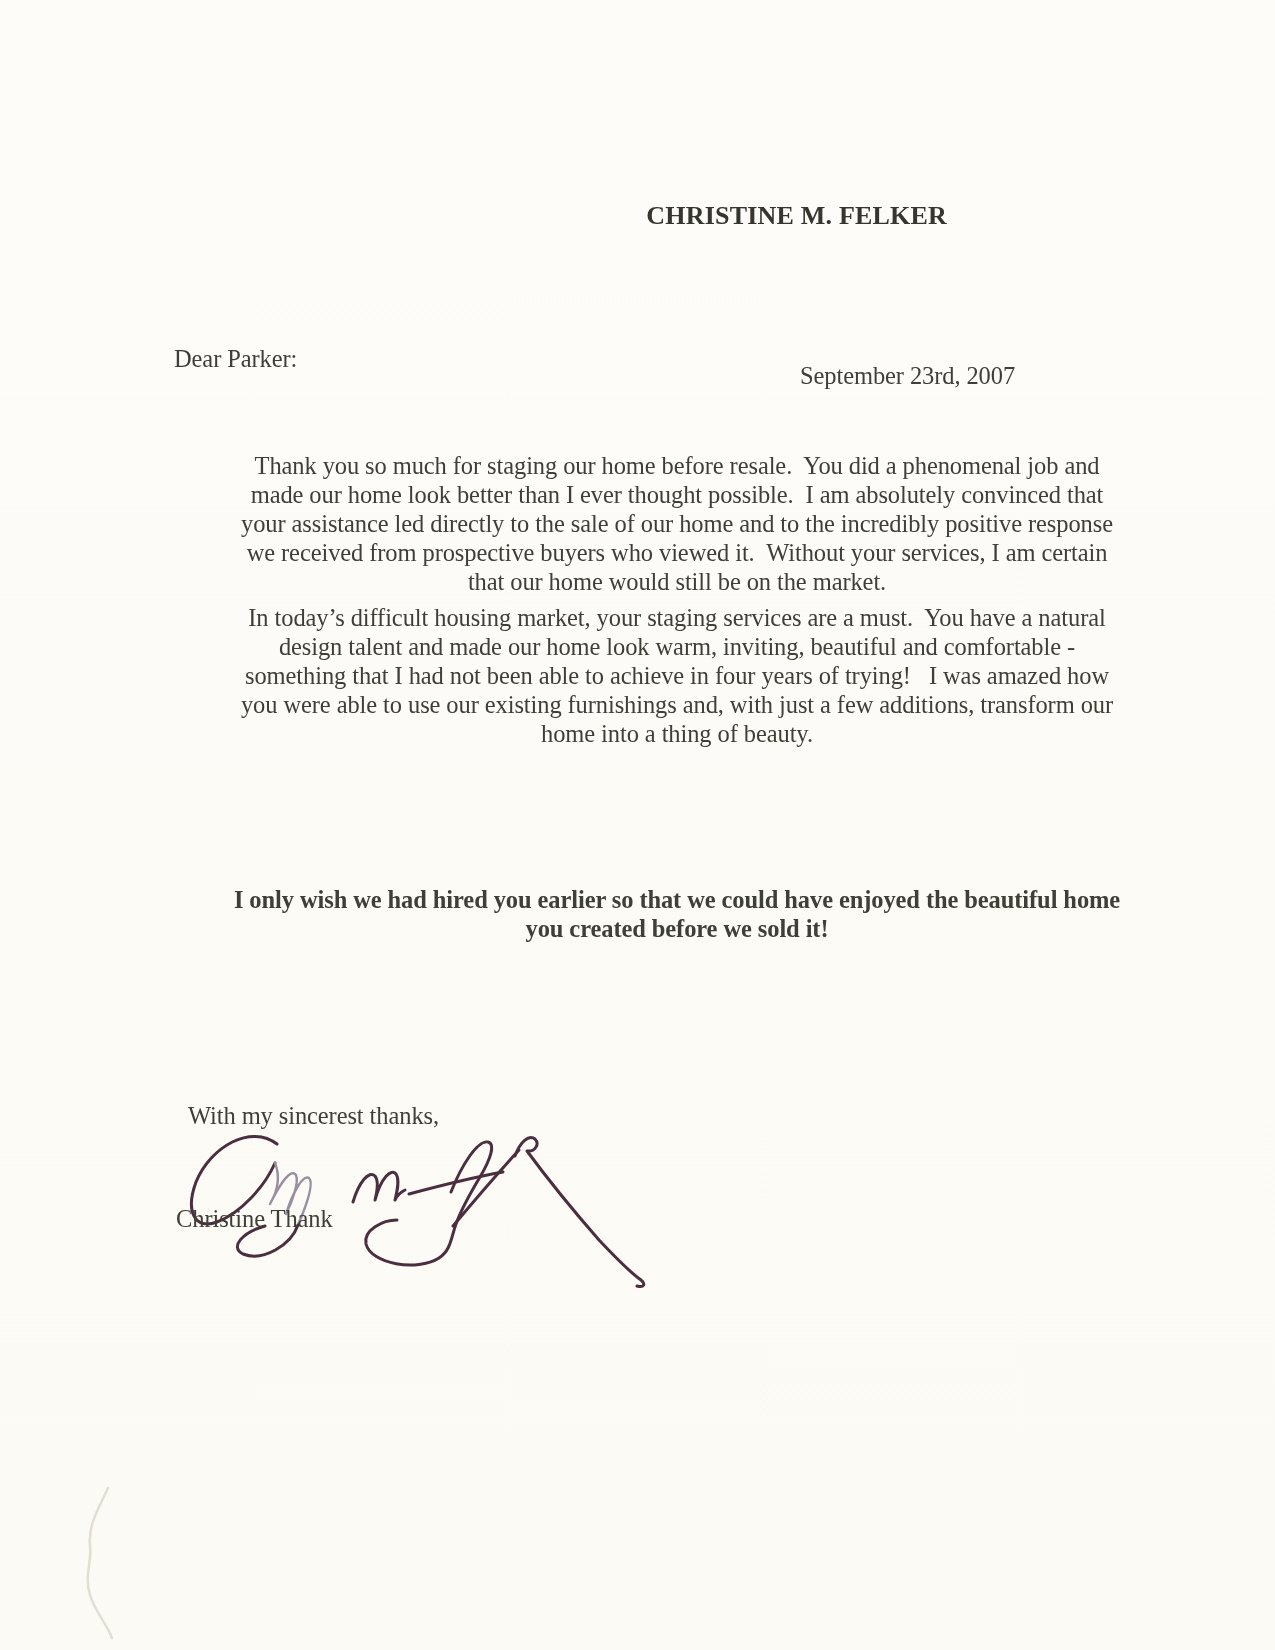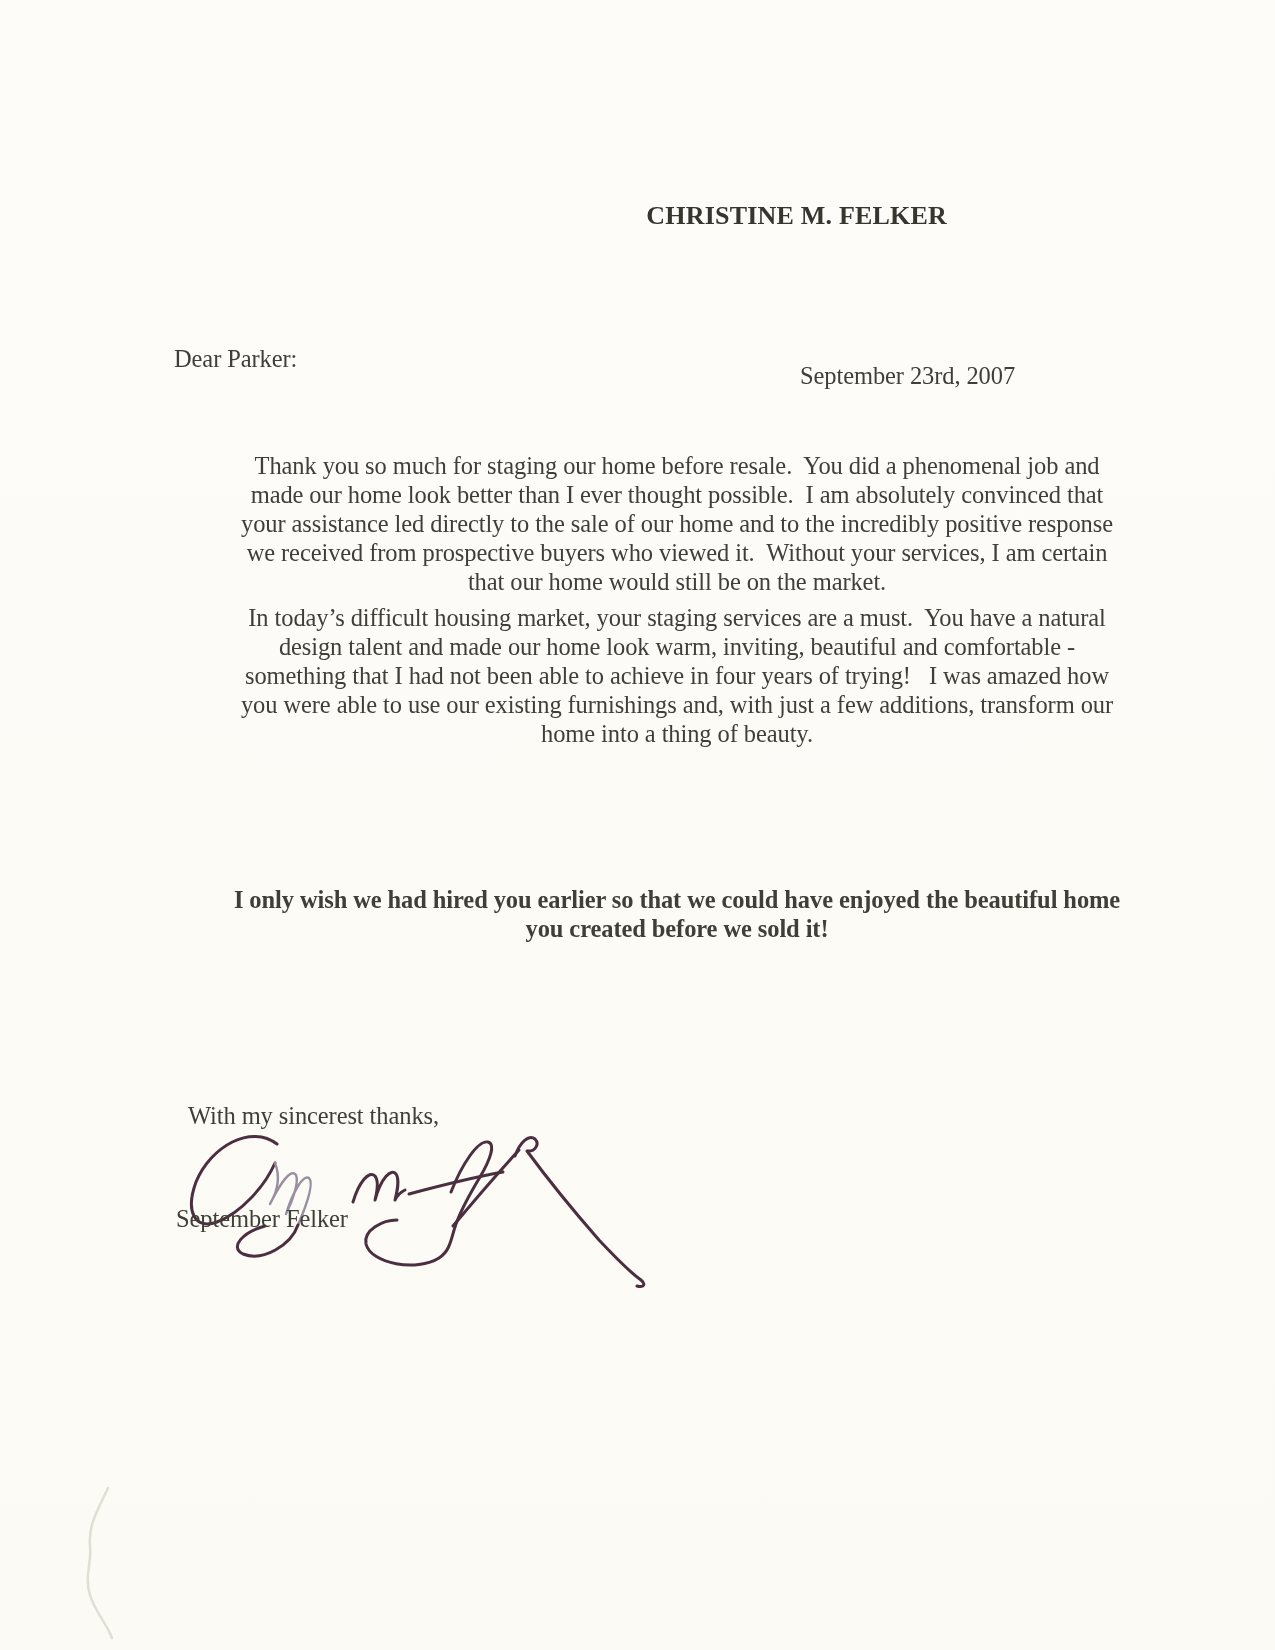--- a/index.html
+++ b/index.html
@@ -119,19 +119,19 @@
 
     <path class="sig-stroke" d="M 224,64 C 250,57 285,48 318,42"></path>
 
     <path class="sig-stroke" d="M 266,62 C 277,34 293,10 303,12 C 311,14 305,30 295,47 C 286,62 276,80 271,94 C 266,108 266,120 254,128 C 232,142 186,134 181,114 C 178,100 198,90 212,90"></path>
 
     <path class="sig-stroke" d="M 268,96 C 288,72 312,44 334,20"></path>
 
     <path class="sig-stroke" d="M 330,26 C 335,12 344,4 350,9 C 355,14 350,22 342,21 C 356,40 386,78 414,110 C 430,127 446,143 456,150 C 461,154 459,158 452,156"></path>
   </svg>
 
-  <div class="abs txt typed-name">September Felker</div>
+  <div class="abs txt typed-name">Christine Thank</div>
 
   <svg class="abs crease-svg" viewBox="0 0 60 170" aria-hidden="true">
     <path class="crease-stroke" d="M 38,8 C 28,30 18,45 20,66 C 22,84 14,95 20,115 C 25,132 36,142 42,158"></path>
   </svg>
 
 </div>
 
 </body></html>

